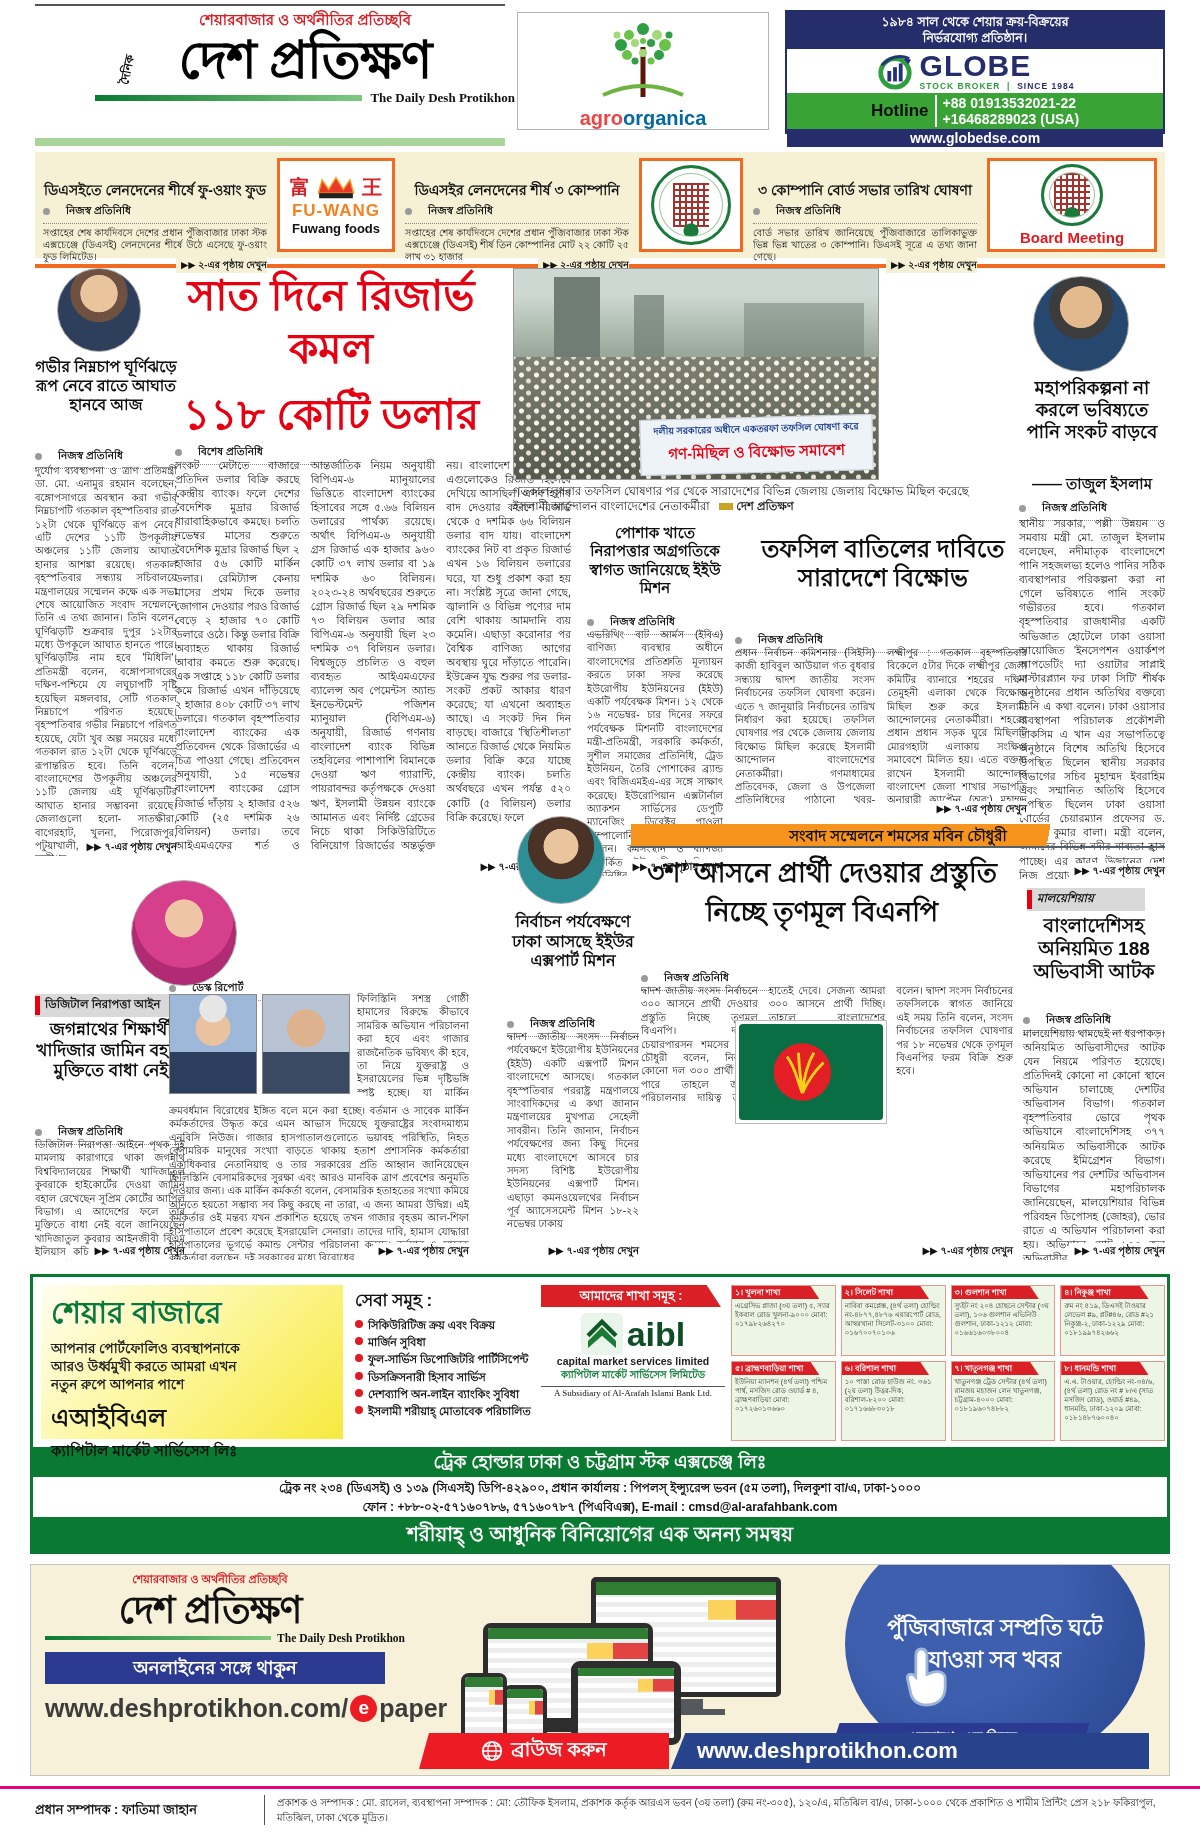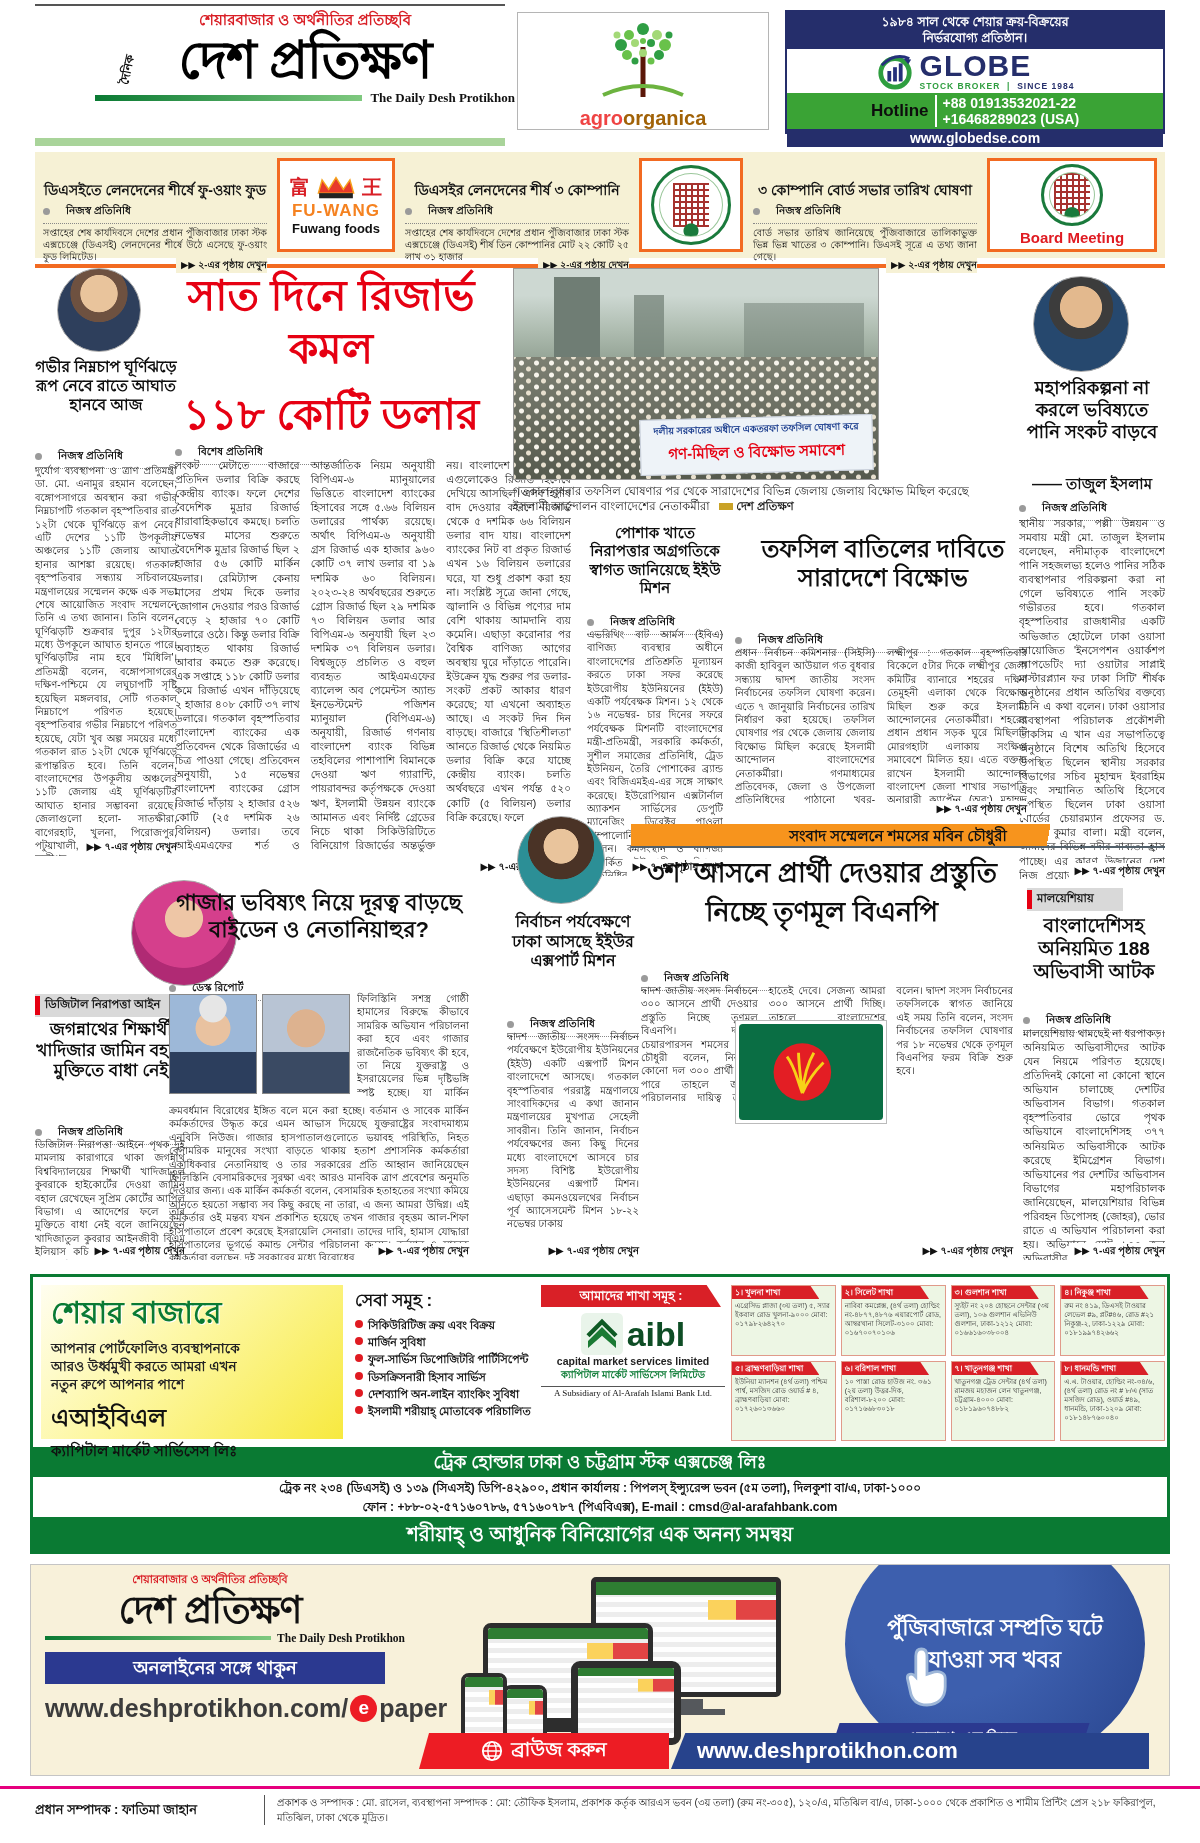--- a/index.html
+++ b/index.html
@@ -15,21 +15,21 @@
   .masthead { position:absolute; left:60px; top:0; width:420px; text-align:center; }
   .masthead .tagline { color:#d91f26; font-size:15px; font-weight:bold; }
   .masthead .daily { position:absolute; left:18px; top:52px; transform:rotate(-78deg); font-size:12px; font-weight:bold; }
   .masthead .title { font-size:52px; font-weight:900; letter-spacing:-1px; color:#000; line-height:1.05; }
   .masthead .subrow { display:flex; align-items:center; justify-content:flex-end; gap:8px; margin-top:2px; }
   .masthead .greenbar { height:6px; flex:1; background:linear-gradient(90deg,#0a7a33,#7fc97f); }
   .masthead .eng { font-size:13px; font-weight:bold; font-family:"Liberation Serif","DejaVu Serif",serif; }
 
   .agro-box { position:absolute; left:482px; top:4px; width:252px; height:118px; background:#fff; border:1px solid #b5b5b5; text-align:center; padding-top:4px; }
   .agro-name { font-size:20px; font-weight:bold; margin-top:2px; }
-  .agro-name .g { color:#ef4444; } .agro-name .o { color:#a16207; }
+  .agro-name .g { color:#ef4444; } .agro-name .o { color:#0369a1; }
 
   .globe-ad { position:absolute; right:0; top:2px; width:380px; height:124px; border:2px solid #252e6b; display:flex; flex-direction:column; }
   .globe-top { background:#252e6b; color:#fff; font-size:12.5px; font-weight:bold; text-align:center; padding:3px 2px; line-height:1.25; }
   .globe-mid { background:#fff; display:flex; align-items:center; justify-content:center; gap:6px; padding:2px 0; }
   .globe-brand { color:#252e6b; font-size:30px; font-weight:900; letter-spacing:1px; line-height:1; }
   .globe-sub { font-size:8.5px; font-weight:bold; color:#2e9e3f; letter-spacing:1px; }
   .globe-sub .since { color:#252e6b; }
   .globe-hot { background:#3aa335; color:#fff; display:flex; align-items:center; justify-content:center; gap:6px; padding:2px 0; }
   .globe-hot .hl { font-size:17px; font-weight:bold; }
   .globe-hot .nums { font-size:14px; font-weight:bold; line-height:1.15; border-left:2px solid #fff; padding-left:6px; }
@@ -396,21 +396,21 @@
       <span class="jmp">▶▶ ৭-এর পৃষ্ঠায় দেখুন</span>
     </div>
     <div class="abs flagbox" style="left:700px;top:752px;width:152px;height:104px;">
       <svg width="144" height="96" viewBox="0 0 150 100">
         <rect width="150" height="100" rx="4" fill="#0a6e44"></rect>
         <circle cx="66" cy="50" r="30" fill="#e31e24"></circle>
         <path d="M66 72 C60 56 58 44 50 34 M66 72 C64 54 62 40 62 30 M66 72 C68 52 72 40 78 30 M66 72 C72 58 80 48 88 40" stroke="#f7d117" stroke-width="3" fill="none"></path>
       </svg>
     </div>
 
-    <div class="abs label-tag" style="left:992px;top:620px;width:96px;">
+    <div class="abs label-tag" style="left:992px;top:620px;width:118px;font-style:italic;">
         <span class="bar"></span>
         <span>মালয়েশিয়ায়</span>
       </div>
     <div class="abs hl" style="left:988px;top:646px;width:142px;font-size:19px;">বাংলাদেশিসহ অনিয়মিত 188 অভিবাসী আটক</div>
     <div class="abs byline" style="left:988px;top:740px;width:142px;">
         <span class="dot"></span>
         <span>নিজস্ব প্রতিনিধি</span>
       </div>
     <div class="bodywrap" style="left:988px;top:758px;width:142px;height:234px;">
       <div class="bd">মালয়েশিয়ায় থামছেই না ধরপাকড়। অনিয়মিত অভিবাসীদের আটক যেন নিয়মে পরিণত হয়েছে। প্রতিদিনই কোনো না কোনো স্থানে অভিযান চালাচ্ছে দেশটির অভিবাসন বিভাগ। গতকাল বৃহস্পতিবার ভোরে পৃথক অভিযানে বাংলাদেশিসহ ৩৭৭ অনিয়মিত অভিবাসীকে আটক করেছে ইমিগ্রেশন বিভাগ। অভিযানের পর দেশটির অভিবাসন বিভাগের মহাপরিচালক জানিয়েছেন, মালয়েশিয়ার বিভিন্ন পরিবহন ডিপোসহ (জোহর), ভোর রাতে এ অভিযান পরিচালনা করা হয়। অভিযানে মোট ৬০০ জন অভিবাসীর কাগজপত্র যাচাই-বাছাই করা হয়।</div>
@@ -425,21 +425,20 @@
     <div class="abs hl" style="left:0;top:752px;width:152px;font-size:17px;">জগন্নাথের শিক্ষার্থী খাদিজার জামিন বহাল মুক্তিতে বাধা নেই</div>
     <div class="abs byline" style="left:0;top:852px;width:148px;">
         <span class="dot"></span>
         <span>নিজস্ব প্রতিনিধি</span>
       </div>
     <div class="bodywrap" style="left:0;top:870px;width:150px;height:122px;">
       <div class="bd" style="font-size:10px;">ডিজিটাল নিরাপত্তা আইনে পৃথক দুই মামলায় কারাগারে থাকা জগন্নাথ বিশ্ববিদ্যালয়ের শিক্ষার্থী খাদিজাতুল কুবরাকে হাইকোর্টের দেওয়া জামিন বহাল রেখেছেন সুপ্রিম কোর্টের আপিল বিভাগ। এ আদেশের ফলে তার মুক্তিতে বাধা নেই বলে জানিয়েছেন খাদিজাতুল কুবরার আইনজীবী বিএম ইলিয়াস কচি। গতকাল বৃহস্পতিবার প্রধান বিচারপতি ওবায়দুল হাসানের নেতৃত্বাধীন</div>
       <span class="jmp">▶▶ ৭-এর পৃষ্ঠায় দেখুন</span>
     </div>
 
-    <div class="abs hl" style="left:134px;top:622px;width:300px;font-size:22px;">গাজার ভবিষ্যৎ নিয়ে দূরত্ব বাড়ছে বাইডেন ও নেতানিয়াহুর?</div>
     <div class="abs byline" style="left:134px;top:708px;width:150px;">
         <span class="dot"></span>
         <span>ডেস্ক রিপোর্ট</span>
       </div>
     <div class="abs" style="left:134px;top:726px;">
       <div class="gphoto gp-biden" style="margin-right:5px;"></div><div class="gphoto gp-bibi"></div>
     </div>
     <div class="bodywrap" style="left:322px;top:724px;width:112px;height:106px;">
       <div class="bd" style="font-size:10px;">ফিলিস্তিনি সশস্ত্র গোষ্ঠী হামাসের বিরুদ্ধে কীভাবে সামরিক অভিযান পরিচালনা করা হবে এবং গাজার রাজনৈতিক ভবিষ্যৎ কী হবে, তা নিয়ে যুক্তরাষ্ট্র ও ইসরায়েলের ভিন্ন দৃষ্টিভঙ্গি স্পষ্ট হচ্ছে। যা মার্কিন প্রেসিডেন্ট জো বাইডেনের প্রশাসন ও ইসরায়েলি প্রধানমন্ত্রী বেনিয়ামিন নেতানিয়াহুর সরকারের মধ্যে</div>
     </div>

